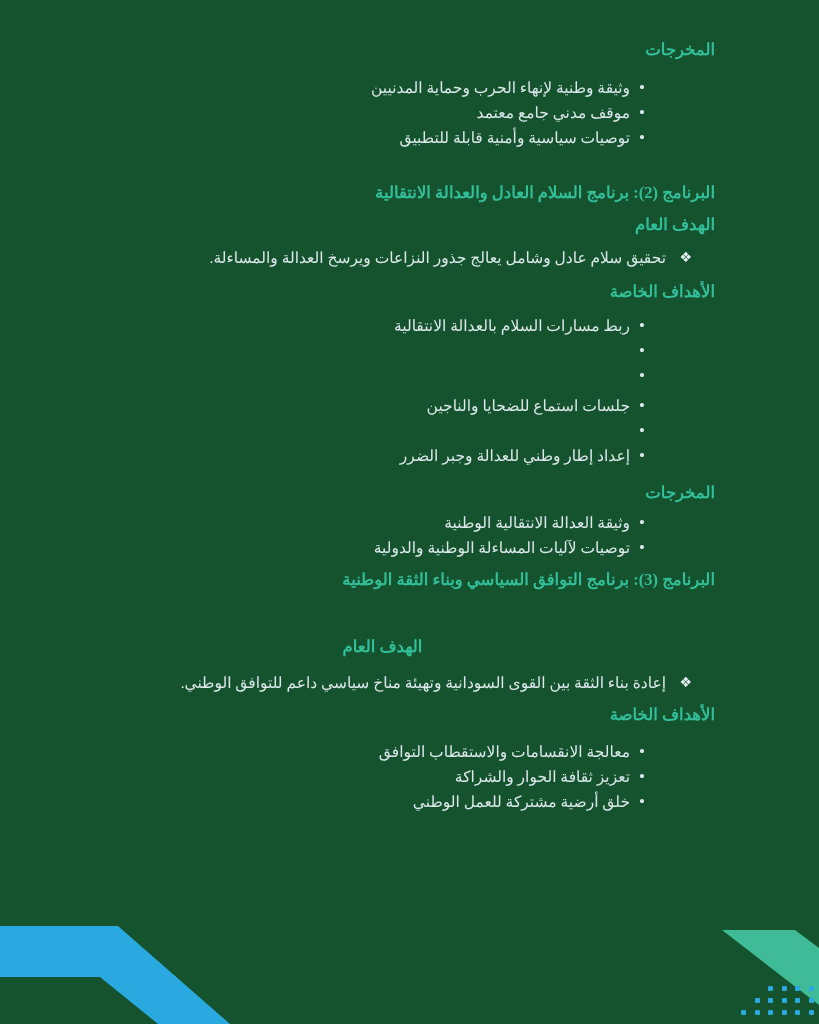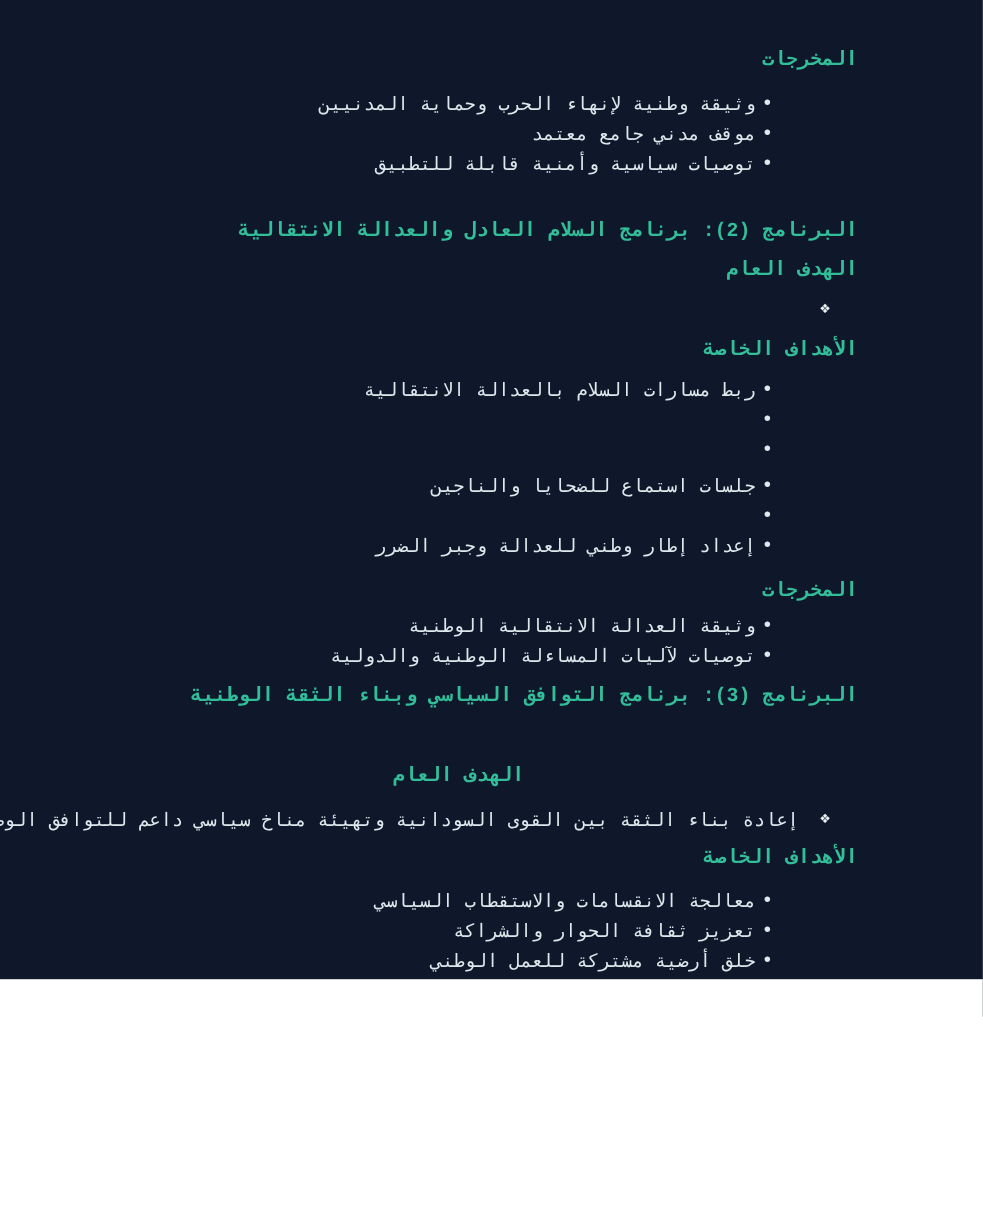--- a/index.html
+++ b/index.html
@@ -1,21 +1,21 @@
 <!DOCTYPE html>
 <html lang="ar" dir="rtl"><head>
 <meta charset="utf-8">
 <style>
   html,body{margin:0;padding:0;}
   .page{
     position:relative;
-    width:819px;height:816px;
-    background:#0f172a;
+    width:819px;height:1024px;
+    background:#14532d;
     overflow:hidden;
-    font-family:Liberation Mono, monospace;
+    font-family:Liberation Serif, serif;
     direction:rtl;
   }
   .content{
     position:absolute;
     top:0;right:0;left:0;
     padding:0 104px 0 50px;
     text-align:right;
   }
   .content > *{margin:0;}
   
@@ -102,20 +102,21 @@
         </li>
         <li class="list-item">
           <span class="marker-dot">•</span>
           <span class="li-text">توصيات سياسية وأمنية قابلة للتطبيق</span>
         </li>
       </ul>
       <h2 class="program-heading">البرنامج (2): برنامج السلام العادل والعدالة الانتقالية</h2>
       <h2 class="sec-heading">الهدف العام</h2>
       <div class="diamond-line">
         <span class="marker-diamond">❖</span>
+        <span class="li-text">تحقيق سلام عادل وشامل يعالج جذور النزاعات ويرسخ العدالة والمساءلة.</span>
       </div>
       <h2 class="sec-heading">الأهداف الخاصة</h2>
       <ul class="bullet-list">
         <li class="list-item">
           <span class="marker-dot">•</span>
           <span class="li-text">ربط مسارات السلام بالعدالة الانتقالية</span>
         </li>
         <li class="list-item">
           <span class="marker-dot">•</span>
         </li>
@@ -150,21 +151,21 @@
       <h2 class="program-heading">البرنامج (3): برنامج التوافق السياسي وبناء الثقة الوطنية</h2>
       <h2 class="sec-heading">الهدف العام</h2>
       <div class="diamond-line">
         <span class="marker-diamond">❖</span>
         <span class="li-text">إعادة بناء الثقة بين القوى السودانية وتهيئة مناخ سياسي داعم للتوافق الوطني.</span>
       </div>
       <h2 class="sec-heading">الأهداف الخاصة</h2>
       <ul class="bullet-list">
         <li class="list-item">
           <span class="marker-dot">•</span>
-          <span class="li-text">معالجة الانقسامات والاستقطاب السياسي</span>
+          <span class="li-text">معالجة الانقسامات والاستقطاب التوافق</span>
         </li>
         <li class="list-item">
           <span class="marker-dot">•</span>
           <span class="li-text">تعزيز ثقافة الحوار والشراكة</span>
         </li>
         <li class="list-item">
           <span class="marker-dot">•</span>
           <span class="li-text">خلق أرضية مشتركة للعمل الوطني</span>
         </li>
       </ul>

